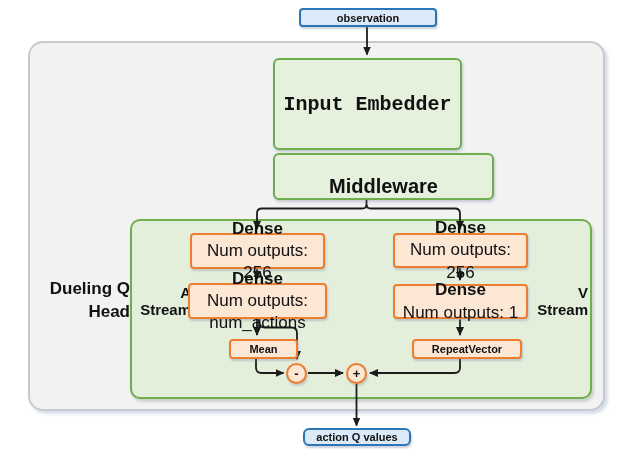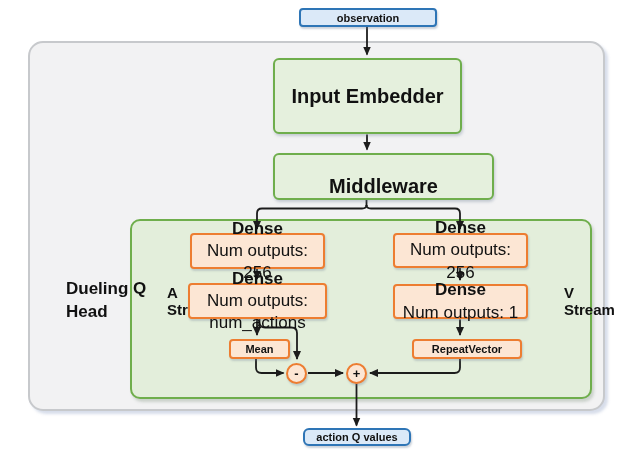--- a/index.html
+++ b/index.html
@@ -51,21 +51,21 @@
   .op{
     position:absolute;width:21px;height:21px;border-radius:50%;
     background:var(--c-orange-fill,#fce6d4);
     border:2.5px solid var(--c-orange-border,#ed7d31);
     box-sizing:border-box;display:flex;align-items:center;justify-content:center;
     font-size:13px;font-weight:bold;color:#111;z-index:5;
     box-shadow:1px 2px 2px rgba(110,125,150,.3);
   }
 
   
-  .lbl{position:absolute;text-align:left;font-weight:bold;color:#111;z-index:3;padding-left:36px;}
+  .lbl{position:absolute;text-align:right;font-weight:bold;color:#111;z-index:3;}
   .lbl.head{left:30px;top:278px;width:100px;font-size:17px;line-height:1.35;}
   .lbl.stream{width:60px;font-size:15px;line-height:1.15;}
   .lbl.a{left:131px;top:284px;}
   .lbl.v{left:528px;top:284px;}
 
   svg.arrows{position:absolute;left:0;top:0;z-index:4;}
   svg.arrows path{stroke:var(--c-arrow,#1c1c1c);stroke-width:1.8;fill:none;}
 </style>
 </head>
 <body>
@@ -98,39 +98,39 @@
     <path d="M460,267.5 L460,280" marker-end="url(#ah)"></path>
     <path d="M460,319.5 L460,335" marker-end="url(#ah)"></path>
     <path d="M460,359 L460,367.5 Q460,373 454.5,373 L370,373" marker-end="url(#ah)"></path>
     <path d="M356.5,383.5 L356.5,425.5" marker-end="url(#ah)"></path>
   </svg>
 
   <div class="node blue" style="left:299px;top:8px;width:138px;height:19px;">
     <span>observation</span>
   </div>
 
-  <div class="node greenbox" style="left:273px;top:58px;width:189px;height:76px;">
+  <div class="node greenbox" style="left:273px;top:58px;width:189px;height:92px;font-family:Liberation Mono, monospace;">
     <span>Input Embedder</span>
   </div>
 
   <div class="node greenbox" style="left:273px;top:153px;width:221px;height:47px;justify-content:flex-end;">
     <span>Middleware</span>
   </div>
 
   <div class="node orange" style="left:190px;top:233px;width:135px;height:36px;">
     <span class="t">Dense</span>
     <span>Num outputs: 256</span>
   </div>
 
   <div class="node orange" style="left:188px;top:283px;width:139px;height:36px;">
     <span class="t">Dense</span>
     <span>Num outputs: num_actions</span>
   </div>
 
-  <div class="node orange small" style="left:229px;top:339px;width:61px;height:20px;">
+  <div class="node orange small" style="left:229px;top:339px;width:69px;height:20px;">
     <span>Mean</span>
   </div>
 
   <div class="node orange" style="left:393px;top:233px;width:135px;height:35px;">
     <span class="t">Dense</span>
     <span>Num outputs: 256</span>
   </div>
 
   <div class="node orange" style="left:393px;top:284px;width:135px;height:35px;">
     <span class="t">Dense</span>

